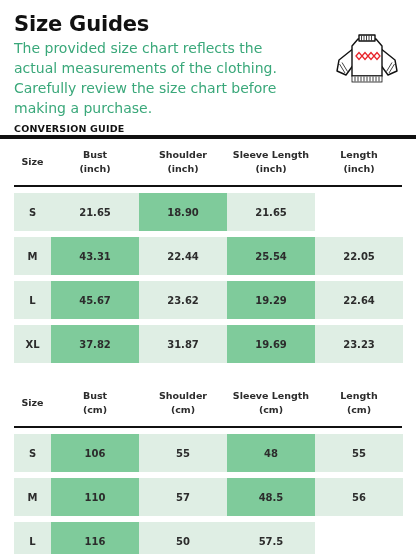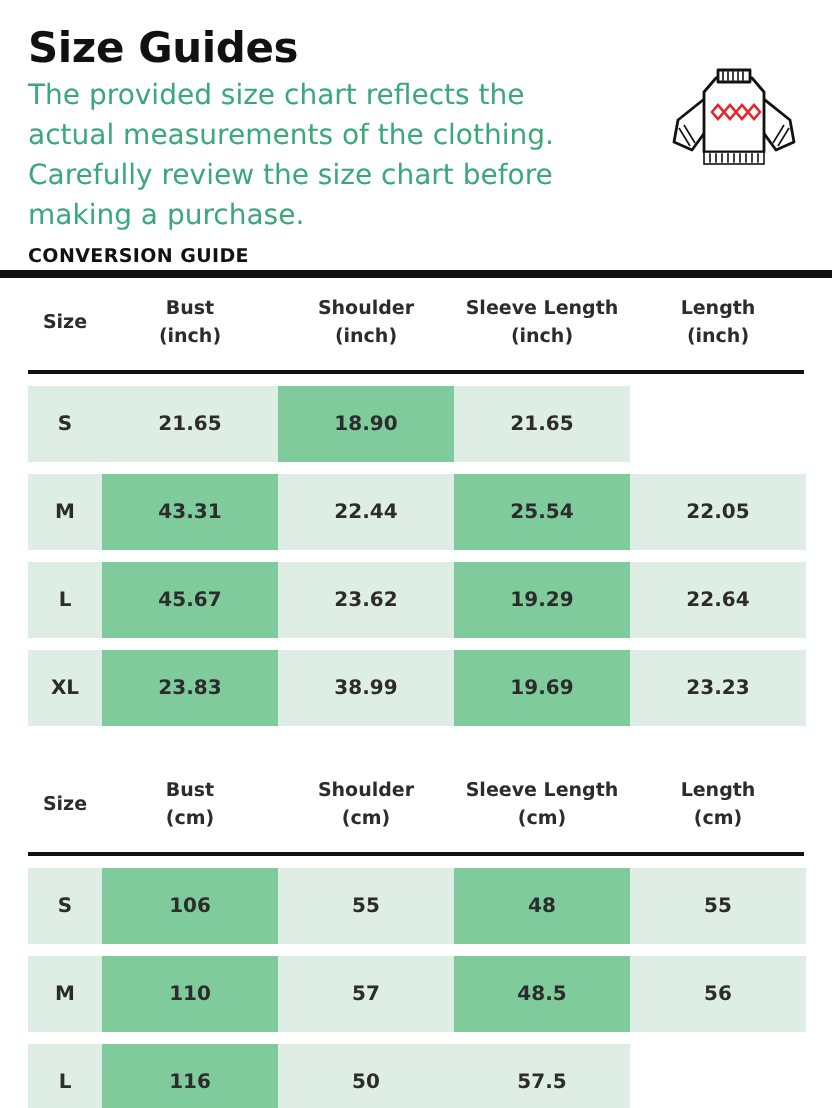--- a/index.html
+++ b/index.html
@@ -215,22 +215,22 @@
       </div>
       <div class="row">
         <div class="td c-size">L</div>
         <div class="td c-col hl">45.67</div>
         <div class="td c-col">23.62</div>
         <div class="td c-col hl">19.29</div>
         <div class="td c-col">22.64</div>
       </div>
       <div class="row">
         <div class="td c-size">XL</div>
-        <div class="td c-col hl">23.83</div>
-        <div class="td c-col">38.99</div>
+        <div class="td c-col hl">37.82</div>
+        <div class="td c-col">31.87</div>
         <div class="td c-col hl">19.69</div>
         <div class="td c-col">23.23</div>
       </div>
     </div>
   </div>
 
   <div class="gap-between"></div>
 
   <div class="table">
     <div class="table-head">

